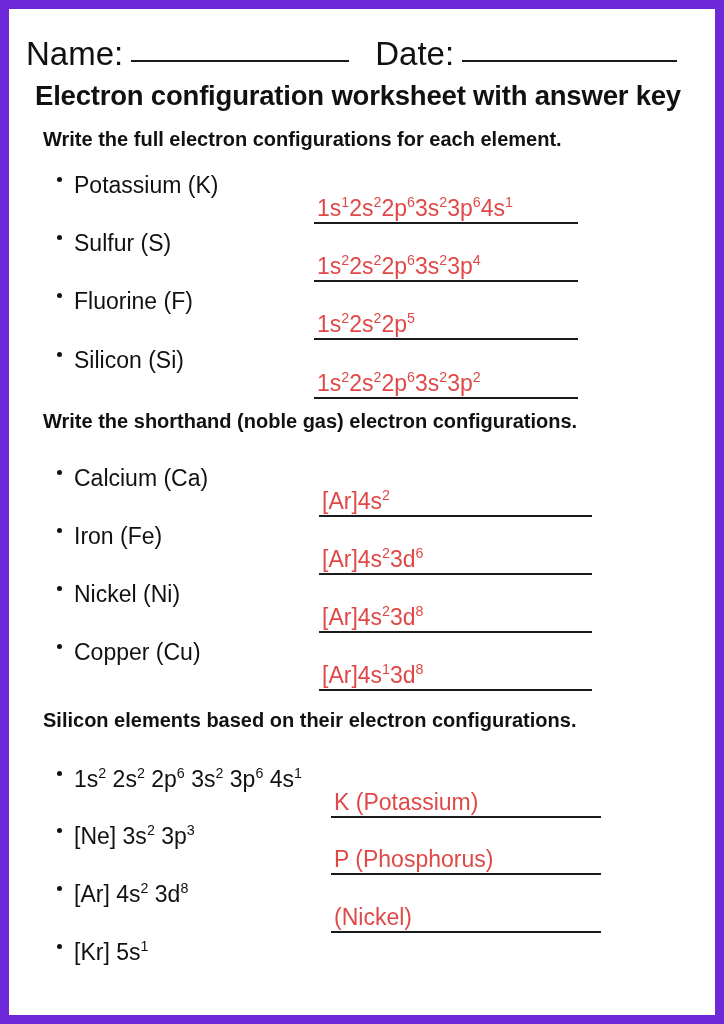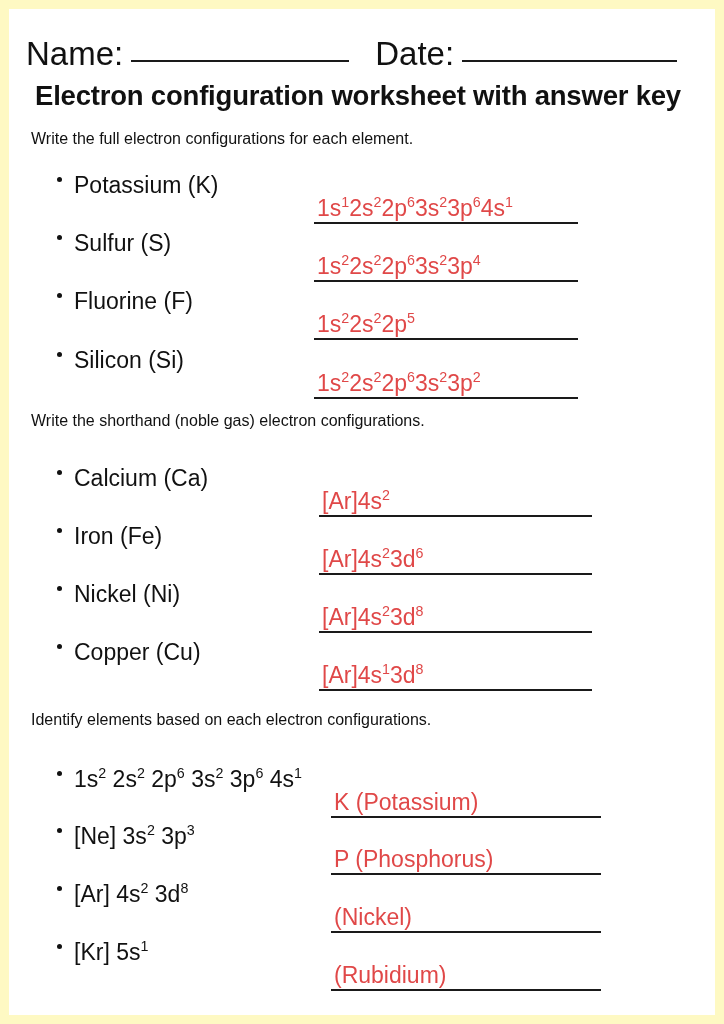--- a/index.html
+++ b/index.html
@@ -12,21 +12,21 @@
     height: 1024px;
     overflow: hidden;
     font-family: "Liberation Sans", sans-serif;
   }
 
   .page {
     position: relative;
     width: 724px;
     height: 1024px;
     box-sizing: border-box;
-    background: #fef9c3;
+    background: #6d28d9;
     padding: 9px 9px 9px 9px;
   }
   .sheet {
     position: relative;
     width: 100%;
     height: 100%;
     background: #ffffff;
     box-sizing: border-box;
     padding: 0;
   }
@@ -68,25 +68,25 @@
     font-weight: 700;
     color: #111;
     letter-spacing: -0.2px;
     white-space: nowrap;
     text-align: center;
   }
 
   
   .sec-head {
     position: absolute;
-    left: 22px;
-    font-size: 16px;
+    left: 34px;
+    font-size: 20px;
     line-height: 28px;
     color: #111;
-    font-weight: 400;
+    font-weight: 700;
     white-space: nowrap;
   }
 
   
   .row {
     position: absolute;
     left: 0;
     right: 0;
     height: 56px;
   }
@@ -254,21 +254,21 @@
       <div class="bullet-wrap">
         <span class="bullet"></span>
         <span class="q-text">Copper (Cu)</span>
       </div>
       <div class="ans">
         <span class="ans-ink">[Ar]4s<sup>1</sup>3d<sup>8</sup></span>
         <span class="ans-rule"></span>
       </div>
     </div>
 
-    <div class="sec-head" style="top:697px">Identify elements based on each electron configurations.</div>
+    <div class="sec-head" style="top:697px">Silicon elements based on their electron configurations.</div>
 
     <div class="row s3" style="top:757px">
       <div class="bullet-wrap">
         <span class="bullet"></span>
         <span class="q-text">1s<sup>2</sup> 2s<sup>2</sup> 2p<sup>6</sup> 3s<sup>2</sup> 3p<sup>6</sup> 4s<sup>1</sup></span>
       </div>
       <div class="ans">
         <span class="ans-ink">K (Potassium)</span>
         <span class="ans-rule"></span>
       </div>
@@ -293,21 +293,17 @@
       <div class="ans">
         <span class="ans-ink">(Nickel)</span>
         <span class="ans-rule"></span>
       </div>
     </div>
 
     <div class="row s3" style="top:930px">
       <div class="bullet-wrap">
         <span class="bullet"></span>
         <span class="q-text">[Kr] 5s<sup>1</sup></span>
-      </div>
-      <div class="ans">
-        <span class="ans-ink">(Rubidium)</span>
-        <span class="ans-rule"></span>
       </div>
     </div>
 
   </div>
 </div>
 
 </body></html>

